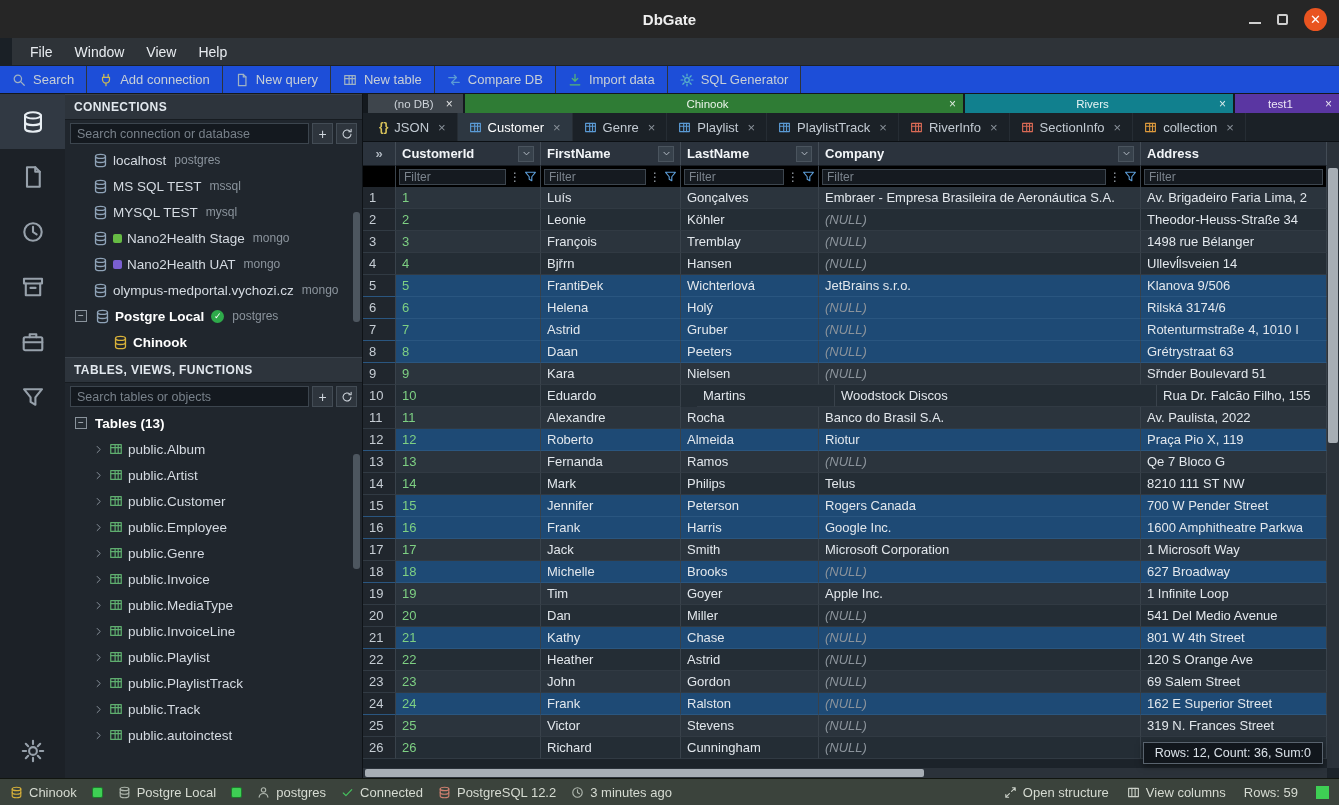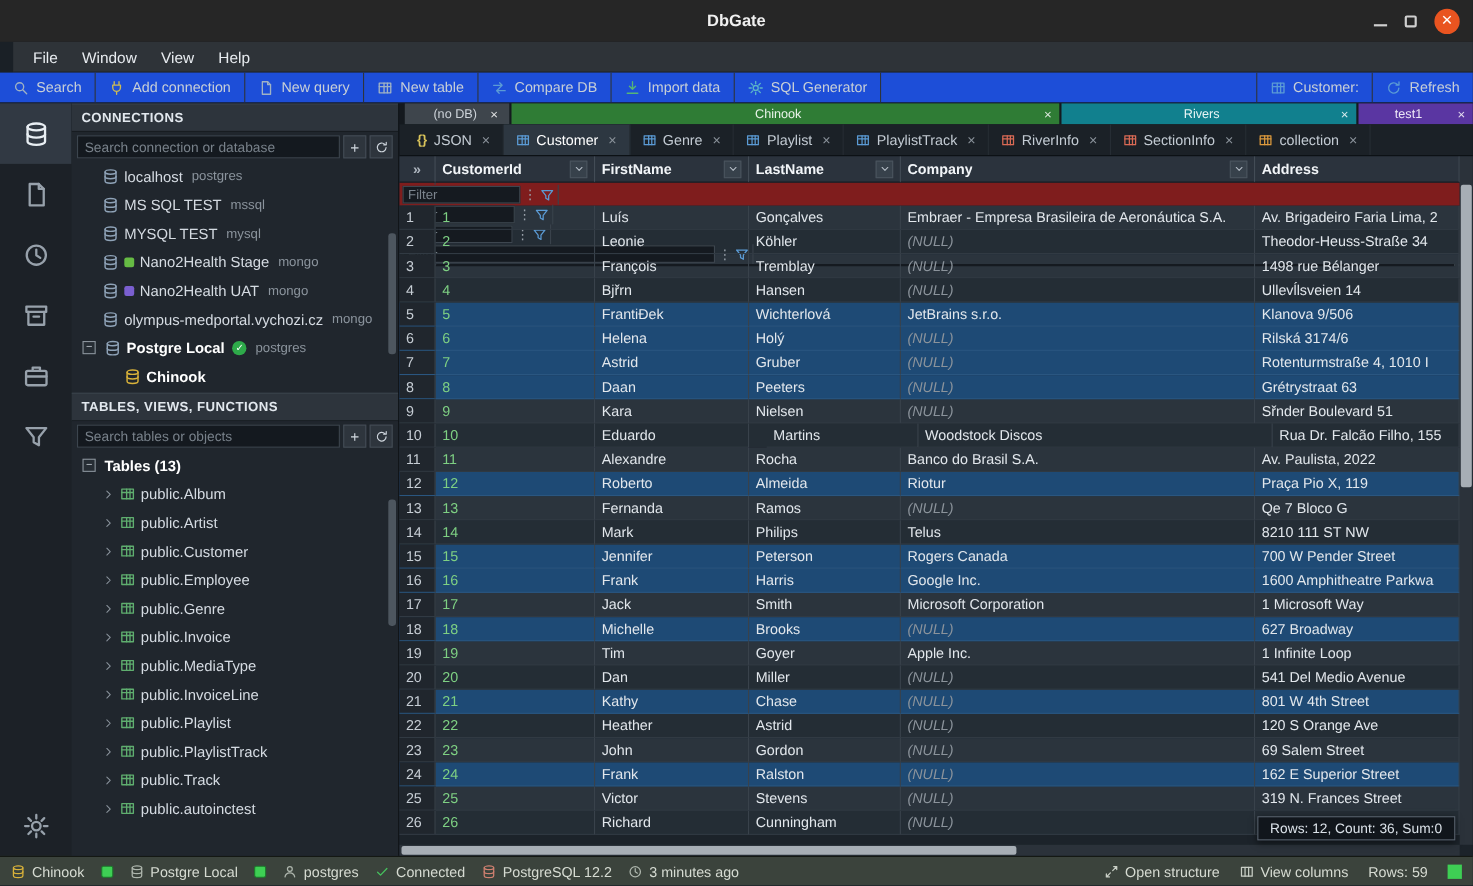--- a/index.html
+++ b/index.html
@@ -70,21 +70,21 @@
   .tab-x{color:#8a929a;font-size:13px;margin-left:3px;}
   .braces{font-weight:bold;font-size:12px;}
 
   
   .grid{flex:1;position:relative;background:#1c232a;overflow:hidden;}
   .g-header{display:flex;height:24px;background:#2b333d;font-weight:bold;font-size:13px;color:#f2f5f8;margin-right:12px;}
   .g-hcell{display:flex;align-items:center;padding:0 6px;border-right:1px solid #434c56;border-bottom:1px solid #171c22;overflow:hidden;flex:none;}
   .g-corner{width:33px;flex:none;justify-content:center;color:#aeb6bf;font-weight:bold;padding:0;}
   .hname{white-space:nowrap;overflow:hidden;}
   .chev-box{margin-left:auto;width:16px;height:16px;border:1px solid #4a545e;background:#37414b;display:flex;align-items:center;justify-content:center;flex:none;}
-  .g-filter{display:flex;height:21px;background:#7f1d1d;margin-right:12px;flex-direction:column;}
+  .g-filter{display:flex;height:21px;background:#000000;margin-right:12px;}
   .g-fcell{display:flex;align-items:center;border-right:1px solid #39424b;padding:1px 3px;gap:3px;overflow:hidden;flex:none;}
   .f-input{flex:1;min-width:0;height:16px;background:#151a20;border:1px solid #3d464f;color:#cfd6dd;font-size:12px;padding:0 4px;outline:none;}
   .f-input::placeholder{color:#7b848d;}
   .f-dots{color:#9aa2ab;font-size:12px;flex:none;}
   .f-funnel{display:flex;align-items:center;flex:none;}
   .g-body{margin-right:12px;}
   .g-row{display:flex;height:22px;font-size:13px;}
   .g-row.odd{background:#2b343d;}
   .g-row.even{background:#242d35;}
   .g-row.sel{background:#1e4a75;}
@@ -171,38 +171,20 @@
           <span>Import data</span>
         </div>
         <div class="tbtn">
           <svg viewBox="0 0 16 16" width="14" height="14" fill="none" stroke="#5bb5c9" stroke-width="1.4" stroke-linecap="round" stroke-linejoin="round">
             <circle cx="8" cy="8" r="2.6"></circle>
             <path d="M8 1.2v2.2M8 12.6v2.2M1.2 8h2.2M12.6 8h2.2M3.2 3.2l1.6 1.6M11.2 11.2l1.6 1.6M12.8 3.2l-1.6 1.6M4.8 11.2l-1.6 1.6"></path>
           </svg>
           <span>SQL Generator</span>
         </div>
       </div>
-    <div class="toolbar-right">
-        <div class="tbtn">
-          <svg viewBox="0 0 16 16" width="14" height="14" fill="none" stroke="#5b9bd5" stroke-width="1.4" stroke-linecap="round" stroke-linejoin="round">
-            <rect x="2" y="3" width="12" height="10"></rect>
-            <line x1="2" y1="6.5" x2="14" y2="6.5"></line>
-            <line x1="7" y1="3" x2="7" y2="13"></line>
-            <line x1="10.5" y1="3" x2="10.5" y2="13"></line>
-          </svg>
-          <span>Customer:</span>
-        </div>
-        <div class="tbtn">
-          <svg viewBox="0 0 16 16" width="14" height="14" fill="none" stroke="#5b9bd5" stroke-width="1.4" stroke-linecap="round" stroke-linejoin="round">
-            <path d="M13.3 8.2a5.3 5.3 0 1 1-1.5-3.9"></path>
-            <path d="M13.5 1.8v3.1h-3.1"></path>
-          </svg>
-          <span>Refresh</span>
-        </div>
-      </div>
   </div>
 
   <div class="main">
 
     <div class="iconbar">
         <div class="ibtn active">
           <svg viewBox="0 0 16 16" width="24" height="24" fill="none" stroke="#e8eef3" stroke-width="1.4" stroke-linecap="round" stroke-linejoin="round">
             <ellipse cx="8" cy="3.6" rx="5.3" ry="2.1"></ellipse>
             <path d="M2.7 3.6v8.8c0 1.2 2.4 2.1 5.3 2.1s5.3-.9 5.3-2.1V3.6"></path>
             <path d="M2.7 8c0 1.2 2.4 2.1 5.3 2.1S13.3 9.2 13.3 8"></path>

